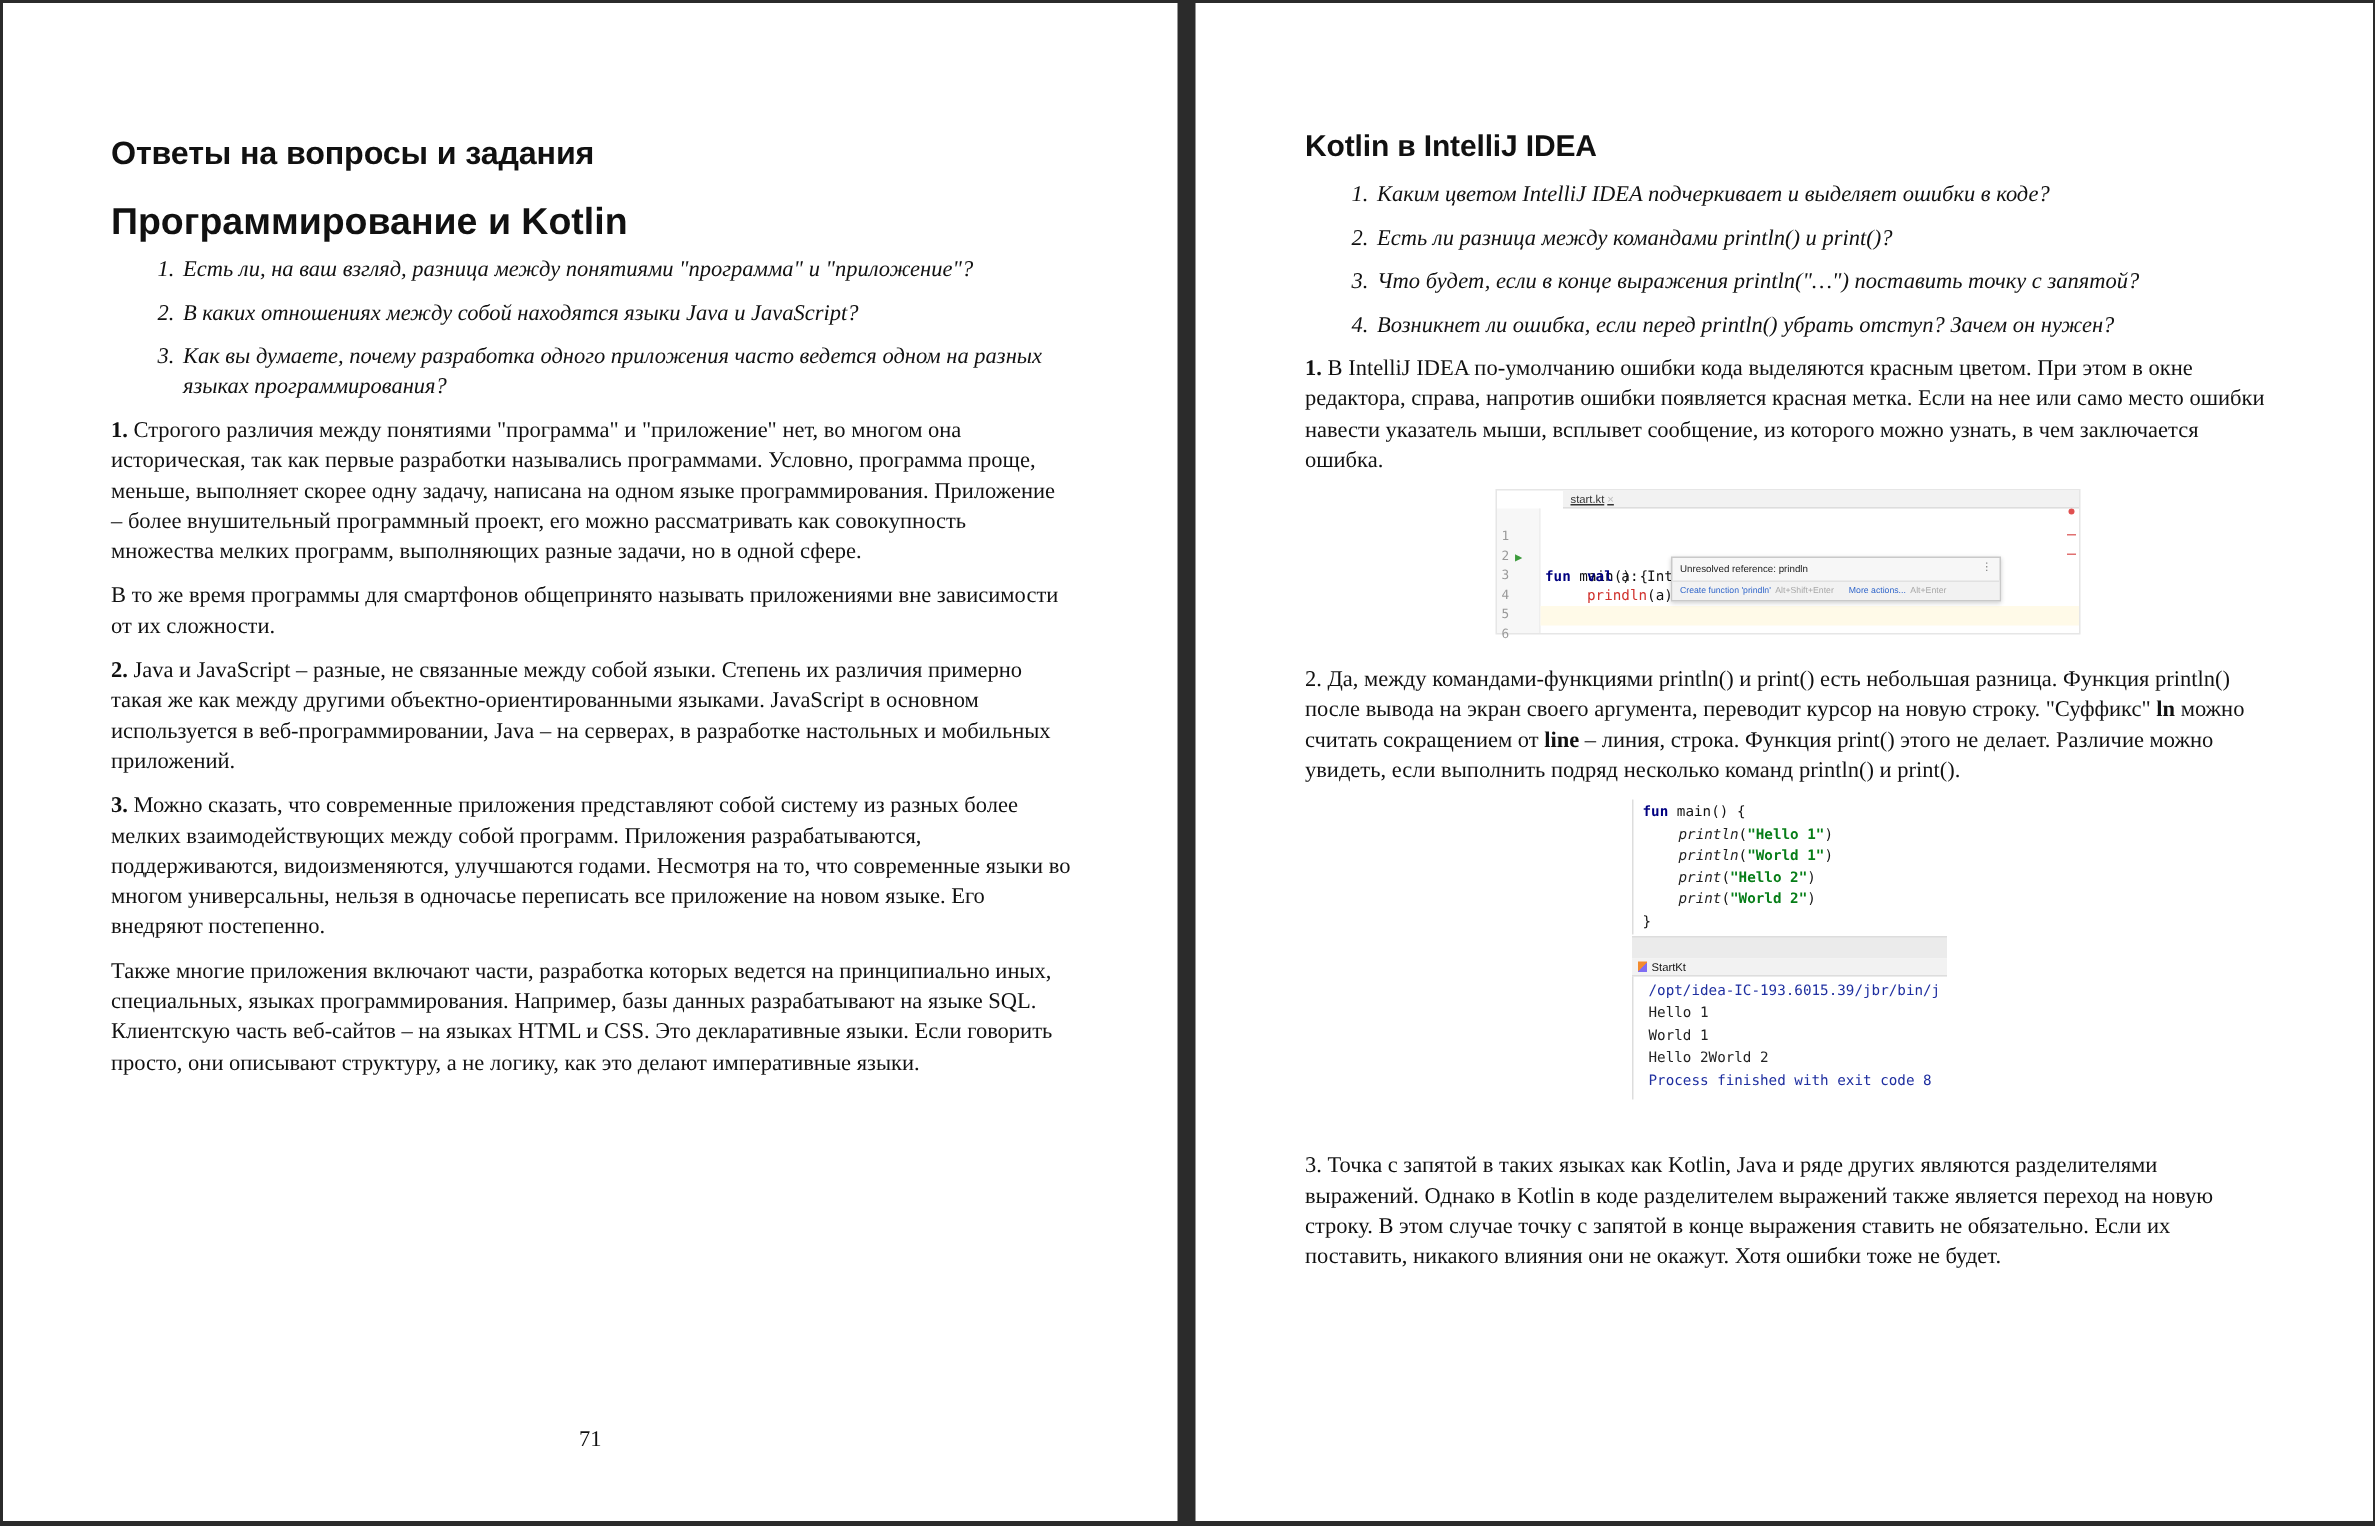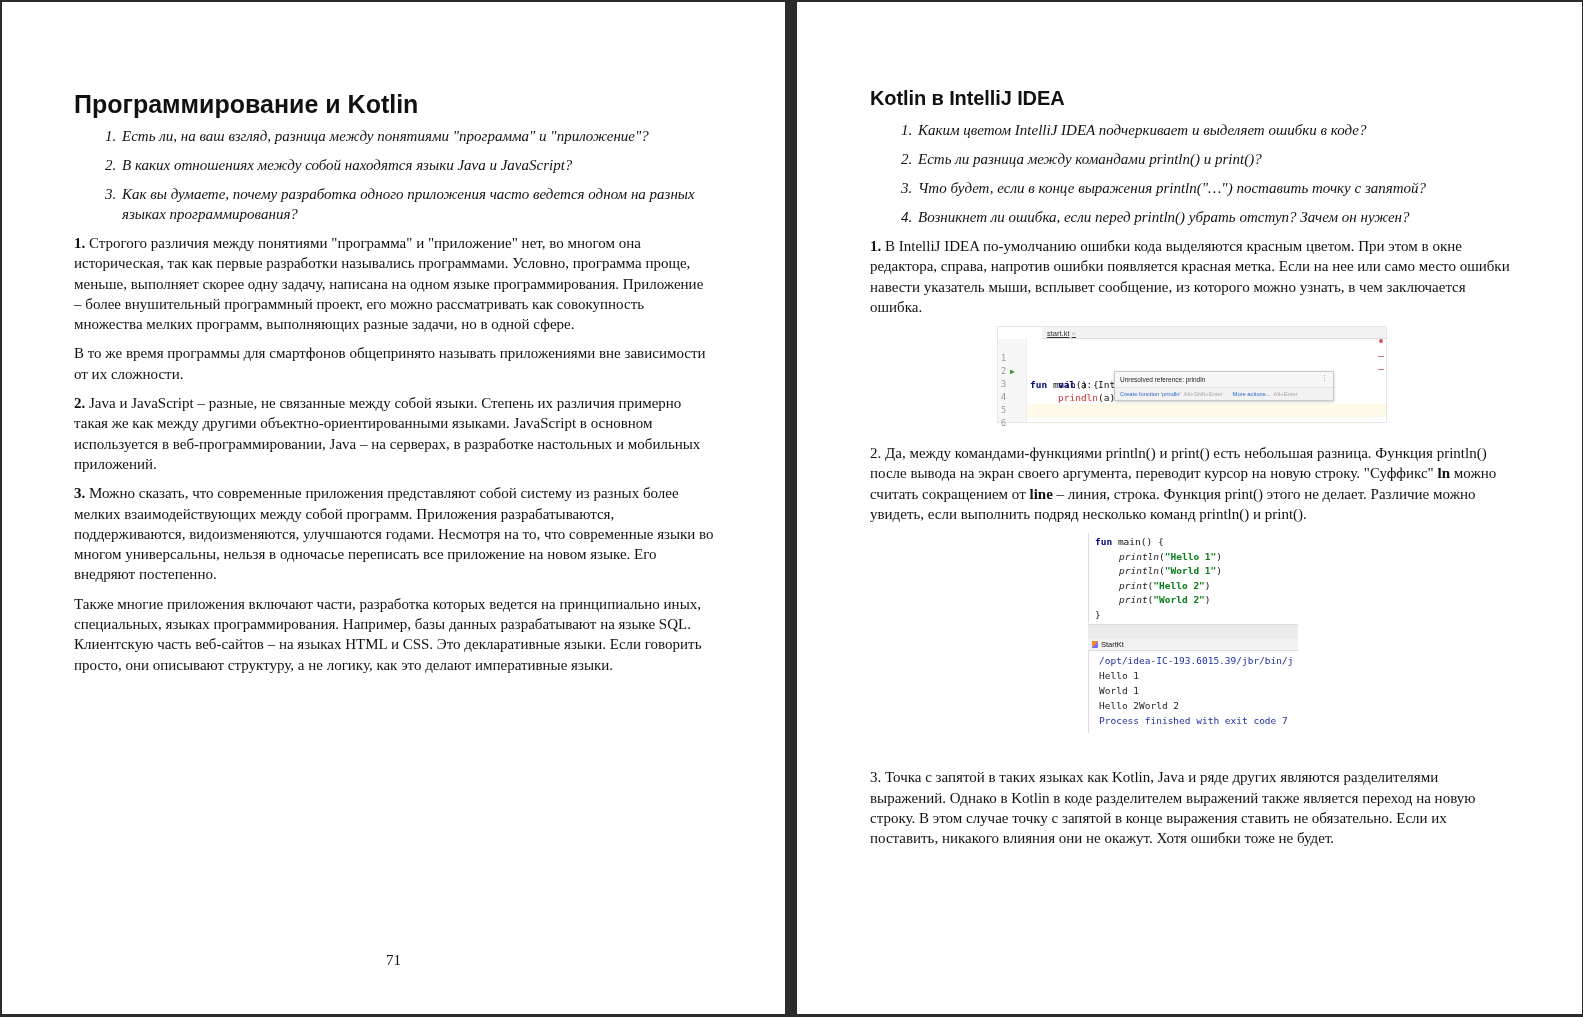--- a/index.html
+++ b/index.html
@@ -89,20 +89,21 @@
   .ide2 .console { position: absolute; left: 0; top: 118px; width: 210px; height: 82px; border-left: 1px solid #ddd; }
   .ide2 .cline { position: absolute; left: 10px; height: 15px; line-height: 15px; white-space: pre; color: #222; font-size: 9.5px; }
   .ide2 .path { color: #1f2fa0; }
   .ide2 .fin { color: #1f2fa0; }
 </style>
 </head>
 <body>
 
 <div class="page" id="page-left">
   <div class="content">
+    <h1 class="h-main">Ответы на вопросы и задания</h1>
     <h2 class="h-sub">Программирование и Kotlin</h2>
     <ol class="questions">
       <li>Есть ли, на ваш взгляд, разница между понятиями "программа" и "приложение"?</li>
       <li>В каких отношениях между собой находятся языки Java и JavaScript?</li>
       <li>Как вы думаете, почему разработка одного приложения часто ведется одном на разных языках программирования?</li>
     </ol>
     <p class="para"><b>1.</b><span> Строгого различия между понятиями "программа" и "приложение" нет, во многом она историческая, так как первые разработки назывались программами. Условно, программа проще, меньше, выполняет скорее одну задачу, написана на одном языке программирования. Приложение – более внушительный программный проект, его можно рассматривать как совокупность множества мелких программ, выполняющих разные задачи, но в одной сфере.</span></p>
     <p class="para"><span>В то же время программы для смартфонов общепринято называть приложениями вне зависимости от их сложности.</span></p>
     <p class="para"><b>2.</b><span> Java и JavaScript – разные, не связанные между собой языки. Степень их различия примерно такая же как между другими объектно-ориентированными языками. JavaScript в основном используется в веб-программировании, Java – на серверах, в разработке настольных и мобильных приложений.</span></p>
     <p class="para"><b>3.</b><span> Можно сказать, что современные приложения представляют собой систему из разных более мелких взаимодействующих между собой программ. Приложения разрабатываются, поддерживаются, видоизменяются, улучшаются годами. Несмотря на то, что современные языки во многом универсальны, нельзя в одночасье переписать все приложение на новом языке. Его внедряют постепенно.</span></p>
@@ -174,19 +175,19 @@
         <div class="line" style="top:60px;left:30px"><span class="it">print</span>(<span class="str">"World 2"</span>)</div>
         <div class="line" style="top:74.5px"><span>}</span></div>
       </div>
       <div class="sep"></div>
       <div class="runtab"><span class="k"></span><span>StartKt</span></div>
       <div class="console">
         <div class="cline path" style="top:2px">/opt/idea-IC-193.6015.39/jbr/bin/j</div>
         <div class="cline" style="top:17px">Hello 1</div>
         <div class="cline" style="top:32px">World 1</div>
         <div class="cline" style="top:47px">Hello 2World 2</div>
-        <div class="cline fin" style="top:62px">Process finished with exit code 7</div>
+        <div class="cline fin" style="top:62px">Process finished with exit code 8</div>
       </div>
     </div>
 
     <p class="para">3. Точка с запятой в таких языках как Kotlin, Java и ряде других являются разделителями выражений. Однако в Kotlin в коде разделителем выражений также является переход на новую строку. В этом случае точку с запятой в конце выражения ставить не обязательно. Если их поставить, никакого влияния они не окажут. Хотя ошибки тоже не будет.</p>
   </div>
 </div>
 
 </body></html>

